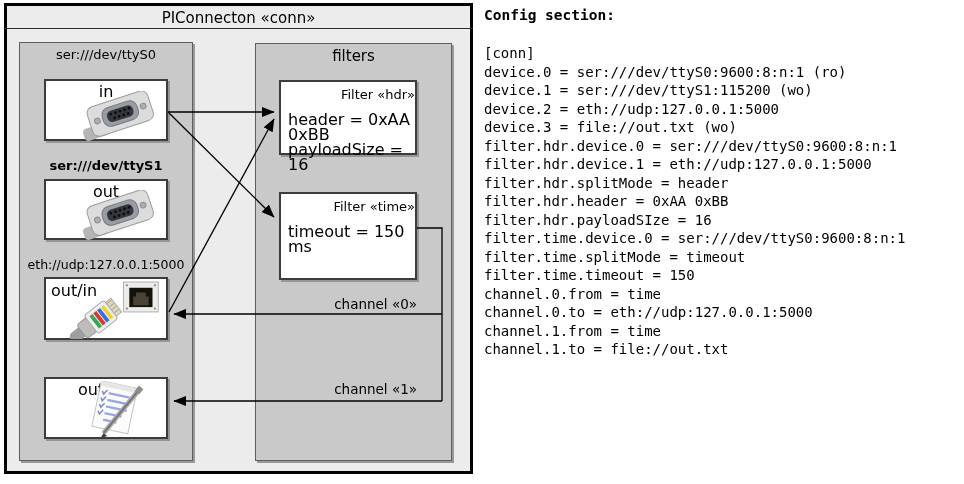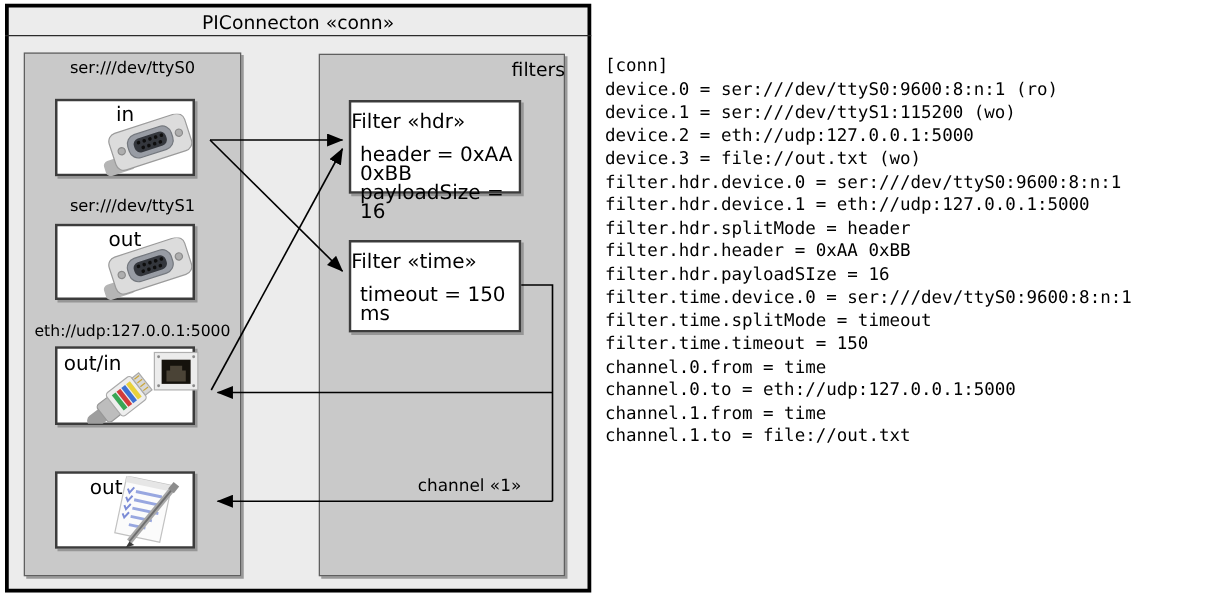--- a/index.html
+++ b/index.html
@@ -12,37 +12,37 @@
   .title-bar{position:absolute;left:4px;top:3px;width:469px;height:26px;
              box-sizing:border-box;border-bottom:1px solid #2a2a2a;
              text-align:center;padding-top:6px;font-size:15px;}
 
   
   .panel{position:absolute;background:#c9c9c9;border:1px solid #5f5f5f;
          box-sizing:border-box;box-shadow:2px 2px 0 rgba(0,0,0,0.35);}
   .devices-panel{left:19px;top:42px;width:174px;height:419px;}
   .filters-panel{left:255px;top:43px;width:197px;height:418px;}
   .filters-label{position:absolute;left:255px;top:47px;width:197px;
-                 text-align:right;font-size:15px;}
+                 text-align:center;font-size:15px;}
 
   
   .dev-label{position:absolute;left:19px;width:174px;text-align:center;
              font-size:13px;white-space:nowrap;}
-  .dev-box{position:absolute;left:44px;width:112px;background:#fff;
+  .dev-box{position:absolute;left:44px;width:124px;background:#fff;
            box-sizing:border-box;border:2px solid #3c3c3c;
            box-shadow:2px 2px 0 rgba(0,0,0,0.25);}
   .dev-dir{display:block;text-align:center;font-size:16px;margin-top:1px;}
   .dev-dir.left{display:inline-block;position:absolute;left:5px;top:1px;text-align:left;}
   .icon{position:absolute;}
 
   
   .filter-box{position:absolute;left:279px;width:138px;background:#fff;
               box-sizing:border-box;border:2px solid #3c3c3c;
               box-shadow:2px 2px 0 rgba(0,0,0,0.25);}
-  .filter-title{text-align:left;font-size:16px;margin-top:5px;}
+  .filter-title{text-align:right;font-size:13px;margin-top:5px;}
   .filter-attrs{margin:10px 0 0 7px;font-size:16px;line-height:15px;}
   .filter-box.time .filter-attrs{}
 
   
   .channel-label{position:absolute;left:255px;width:162px;text-align:right;
                  font-size:13.5px;}
 
   
   .connections{position:absolute;left:0;top:0;pointer-events:none;}
 
@@ -87,21 +87,21 @@
           <circle cx="57.5" cy="21.5" r="1.5"></circle>
           <circle cx="40" cy="26.5" r="1.5"></circle>
             <circle cx="45" cy="26.5" r="1.5"></circle>
           <circle cx="50" cy="26.5" r="1.5"></circle>
             <circle cx="55" cy="26.5" r="1.5"></circle>
         </g>
       </g>
     </svg>
   </div>
 
-  <div class="dev-label" style="top:158px;">ser:///dev/ttyS1</div>
+  <div class="dev-label" style="top:158px;font-weight:bold;">ser:///dev/ttyS1</div>
   <div class="dev-box" style="top:179px;height:61px;">
     <span class="dev-dir">out</span>
     <svg class="icon" style="left:28px;top:9px;" width="90" height="50" viewBox="0 0 90 52">
       <g transform="rotate(-18 45 26)">
         <rect x="4" y="28" width="26" height="13" rx="4" fill="#b5b5b5"></rect>
         <rect x="14" y="8" width="66" height="32" rx="7" fill="#dcdcdc" stroke="#9b9b9b"></rect>
         <circle cx="22" cy="24" r="3" fill="#aeaeae" stroke="#8a8a8a"></circle>
         <circle cx="72" cy="24" r="3" fill="#aeaeae" stroke="#8a8a8a"></circle>
         <rect x="28" y="14" width="38" height="20" rx="8" fill="#989ca4" stroke="#74787e"></rect>
         <rect x="33" y="18" width="28" height="12" rx="5" fill="#34373d"></rect>
@@ -182,43 +182,45 @@
   </div>
 
   <div class="filter-box" style="top:80px;height:75px;">
     <div class="filter-title">Filter «hdr»</div>
     <div class="filter-attrs">
       <div>header = 0xAA 0xBB</div>
       <div>payloadSize = 16</div>
     </div>
   </div>
 
-  <div class="filter-box time" style="top:192px;height:74px;">
+  <div class="filter-box time" style="top:192px;height:88px;">
     <div class="filter-title">Filter «time»</div>
     <div class="filter-attrs">
       <div>timeout = 150 ms</div>
     </div>
   </div>
 
+  <div class="channel-label" style="top:296px;">channel «0»</div>
   <div class="channel-label" style="top:381px;">channel «1»</div>
 
   <svg class="connections" width="964" height="484">
     <defs>
       <marker id="arrow" markerWidth="11" markerHeight="8" refX="9.5" refY="4" orient="auto">
         <path d="M0,0 L10,4 L0,8 z" fill="#000"></path>
       </marker>
     </defs>
     <line x1="168" y1="112" x2="274" y2="112" stroke="#000" stroke-width="1.3" marker-end="url(#arrow)"></line>
     <line x1="168" y1="112" x2="274" y2="217" stroke="#000" stroke-width="1.3" marker-end="url(#arrow)"></line>
     <line x1="169" y1="312" x2="274" y2="119" stroke="#000" stroke-width="1.3" marker-end="url(#arrow)"></line>
     <polyline points="417,228 442,228 442,401" fill="none" stroke="#000" stroke-width="1.3"></polyline>
     <line x1="442" y1="314" x2="174" y2="314" stroke="#000" stroke-width="1.3" marker-end="url(#arrow)"></line>
     <line x1="442" y1="401" x2="174" y2="401" stroke="#000" stroke-width="1.3" marker-end="url(#arrow)"></line>
   </svg>
 
+  <div class="config-heading">Config section:</div>
   <pre class="config-pre">[conn]
 device.0 = ser:///dev/ttyS0:9600:8:n:1 (ro)
 device.1 = ser:///dev/ttyS1:115200 (wo)
 device.2 = eth://udp:127.0.0.1:5000
 device.3 = file://out.txt (wo)
 filter.hdr.device.0 = ser:///dev/ttyS0:9600:8:n:1
 filter.hdr.device.1 = eth://udp:127.0.0.1:5000
 filter.hdr.splitMode = header
 filter.hdr.header = 0xAA 0xBB
 filter.hdr.payloadSIze = 16

